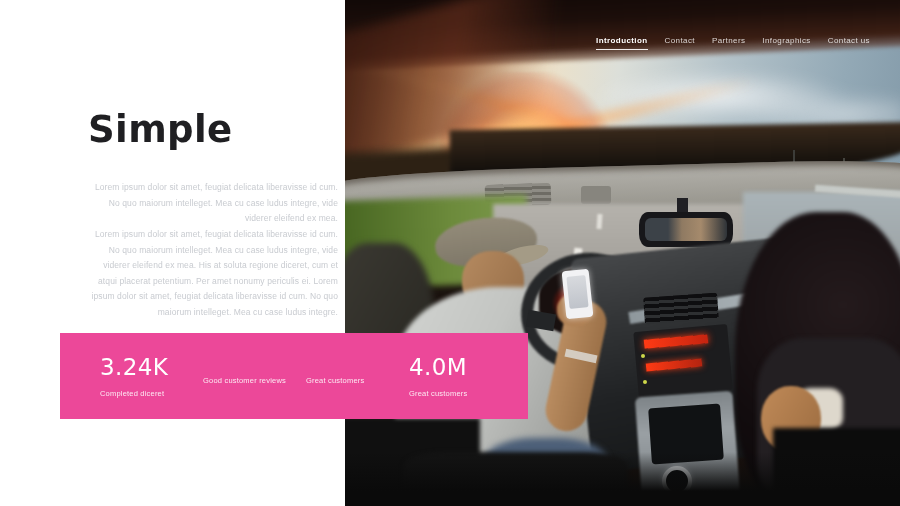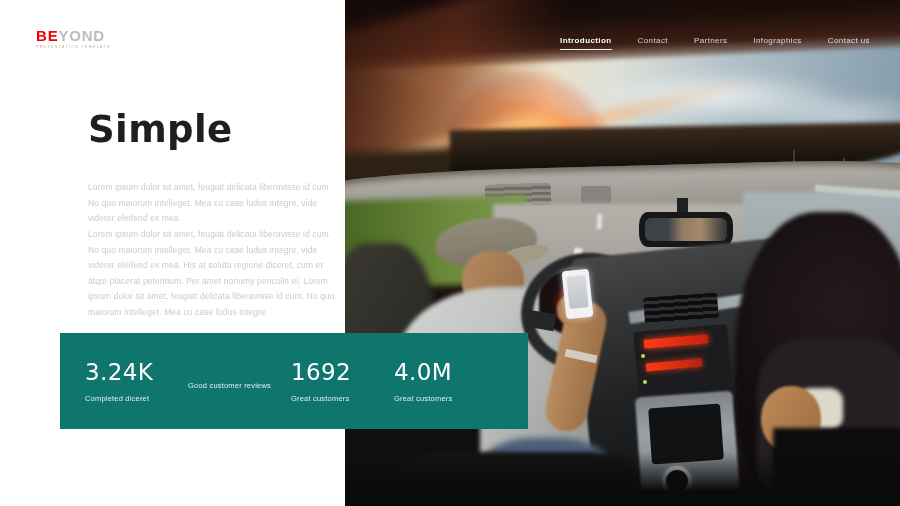--- a/index.html
+++ b/index.html
@@ -12,35 +12,35 @@
   .logo .row { font-size:15px; font-weight:800; letter-spacing:.8px; }
   .logo .be { color:#f20000; }
   .logo .yond { color:#b9bdc2; font-weight:600; }
   .logo .tagline { margin-top:2px; font-size:6px; transform:scale(.58); transform-origin:left top;
                    letter-spacing:2.4px; color:#c7a9a6; white-space:nowrap; }
 
   .headline { position:absolute; left:88px; top:108px; font-size:37px; font-weight:700;
               color:#1f1f22; letter-spacing:.4px; font-family:"DejaVu Sans","Liberation Sans",sans-serif; }
 
   .copy { position:absolute; left:88px; width:250px; color:#c8cbd0; font-size:8.5px;
-          line-height:15.5px; letter-spacing:.1px; }
+          line-height:15.5px; letter-spacing:.1px;text-align:right; }
   .copy.p1 { top:180px; }
   .copy.p2 { top:227px; }
 
   
-  .stats { position:absolute; left:60px; top:333px; width:468px; height:96px;
-           background:#0f766e; z-index:6; display:flex; align-items:center; padding-left:25px; }
+  .stats { position:absolute; left:60px; top:333px; width:468px; height:86px;
+           background:#ec4899; z-index:6; display:flex; align-items:center; padding-left:40px; }
   .stat { width:103px; color:#fff; }
   .stat .val { font-size:23px; font-weight:500; letter-spacing:.4px;
                font-family:"DejaVu Sans","Liberation Sans",sans-serif; }
   .stat .lbl { margin-top:9px; font-size:7.5px; color:rgba(255,255,255,.88); letter-spacing:.2px; }
 
   
   .nav { position:absolute; top:36px; left:345px; width:555px; z-index:5;
-         display:flex; justify-content:flex-end; gap:26px; padding-right:30px; }
+         display:flex; justify-content:flex-end; gap:17px; padding-right:30px; }
   .nav a { font-size:8px; color:rgba(255,255,255,.8); text-decoration:none; letter-spacing:.4px;
            padding-bottom:4px; }
   .nav a.active { color:#fff; font-weight:700; border-bottom:1px solid rgba(255,255,255,.9); }
 
   
   .photo { position:absolute; left:345px; top:0; width:555px; height:506px; overflow:hidden;
            background:#1a120e; z-index:1; }
   .photo div { position:absolute; }
 
   .sky { left:0; top:0; width:100%; height:230px;
@@ -212,41 +212,34 @@
   </div>
 
   <nav class="nav">
     <a href="#" class="active">Introduction</a>
     <a href="#">Contact</a>
     <a href="#">Partners</a>
     <a href="#">Infographics</a>
     <a href="#">Contact us</a>
   </nav>
 
-  <div class="logo">
-    <div class="row">
-      <span class="be">BE</span><span class="yond">YOND</span>
-    </div>
-    <div class="tagline">PRESENTATION TEMPLATE</div>
-  </div>
 
   <h1 class="headline">Simple</h1>
   <p class="copy p1">Lorem ipsum dolor sit amet, feugiat delicata liberavisse id cum. No quo maiorum intelleget. Mea cu case ludus integre, vide viderer eleifend ex mea.</p>
   <p class="copy p2">Lorem ipsum dolor sit amet, feugiat delicata liberavisse id cum. No quo maiorum intelleget. Mea cu case ludus integre, vide viderer eleifend ex mea. His at soluta regione diceret, cum et atqui placerat petentium. Per amet nonumy periculis ei. Lorem ipsum dolor sit amet, feugiat delicata liberavisse id cum. No quo maiorum intelleget. Mea cu case ludus integre.</p>
 
   <div class="stats">
     <div class="stat">
       <div class="val">3.24K</div>
       <div class="lbl">Completed diceret</div>
     </div>
     <div class="stat">
       <div class="lbl">Good customer reviews</div>
     </div>
     <div class="stat">
-      <div class="val">1692</div>
       <div class="lbl">Great customers</div>
     </div>
     <div class="stat">
       <div class="val">4.0M</div>
       <div class="lbl">Great customers</div>
     </div>
   </div>
 
 </div>
 

